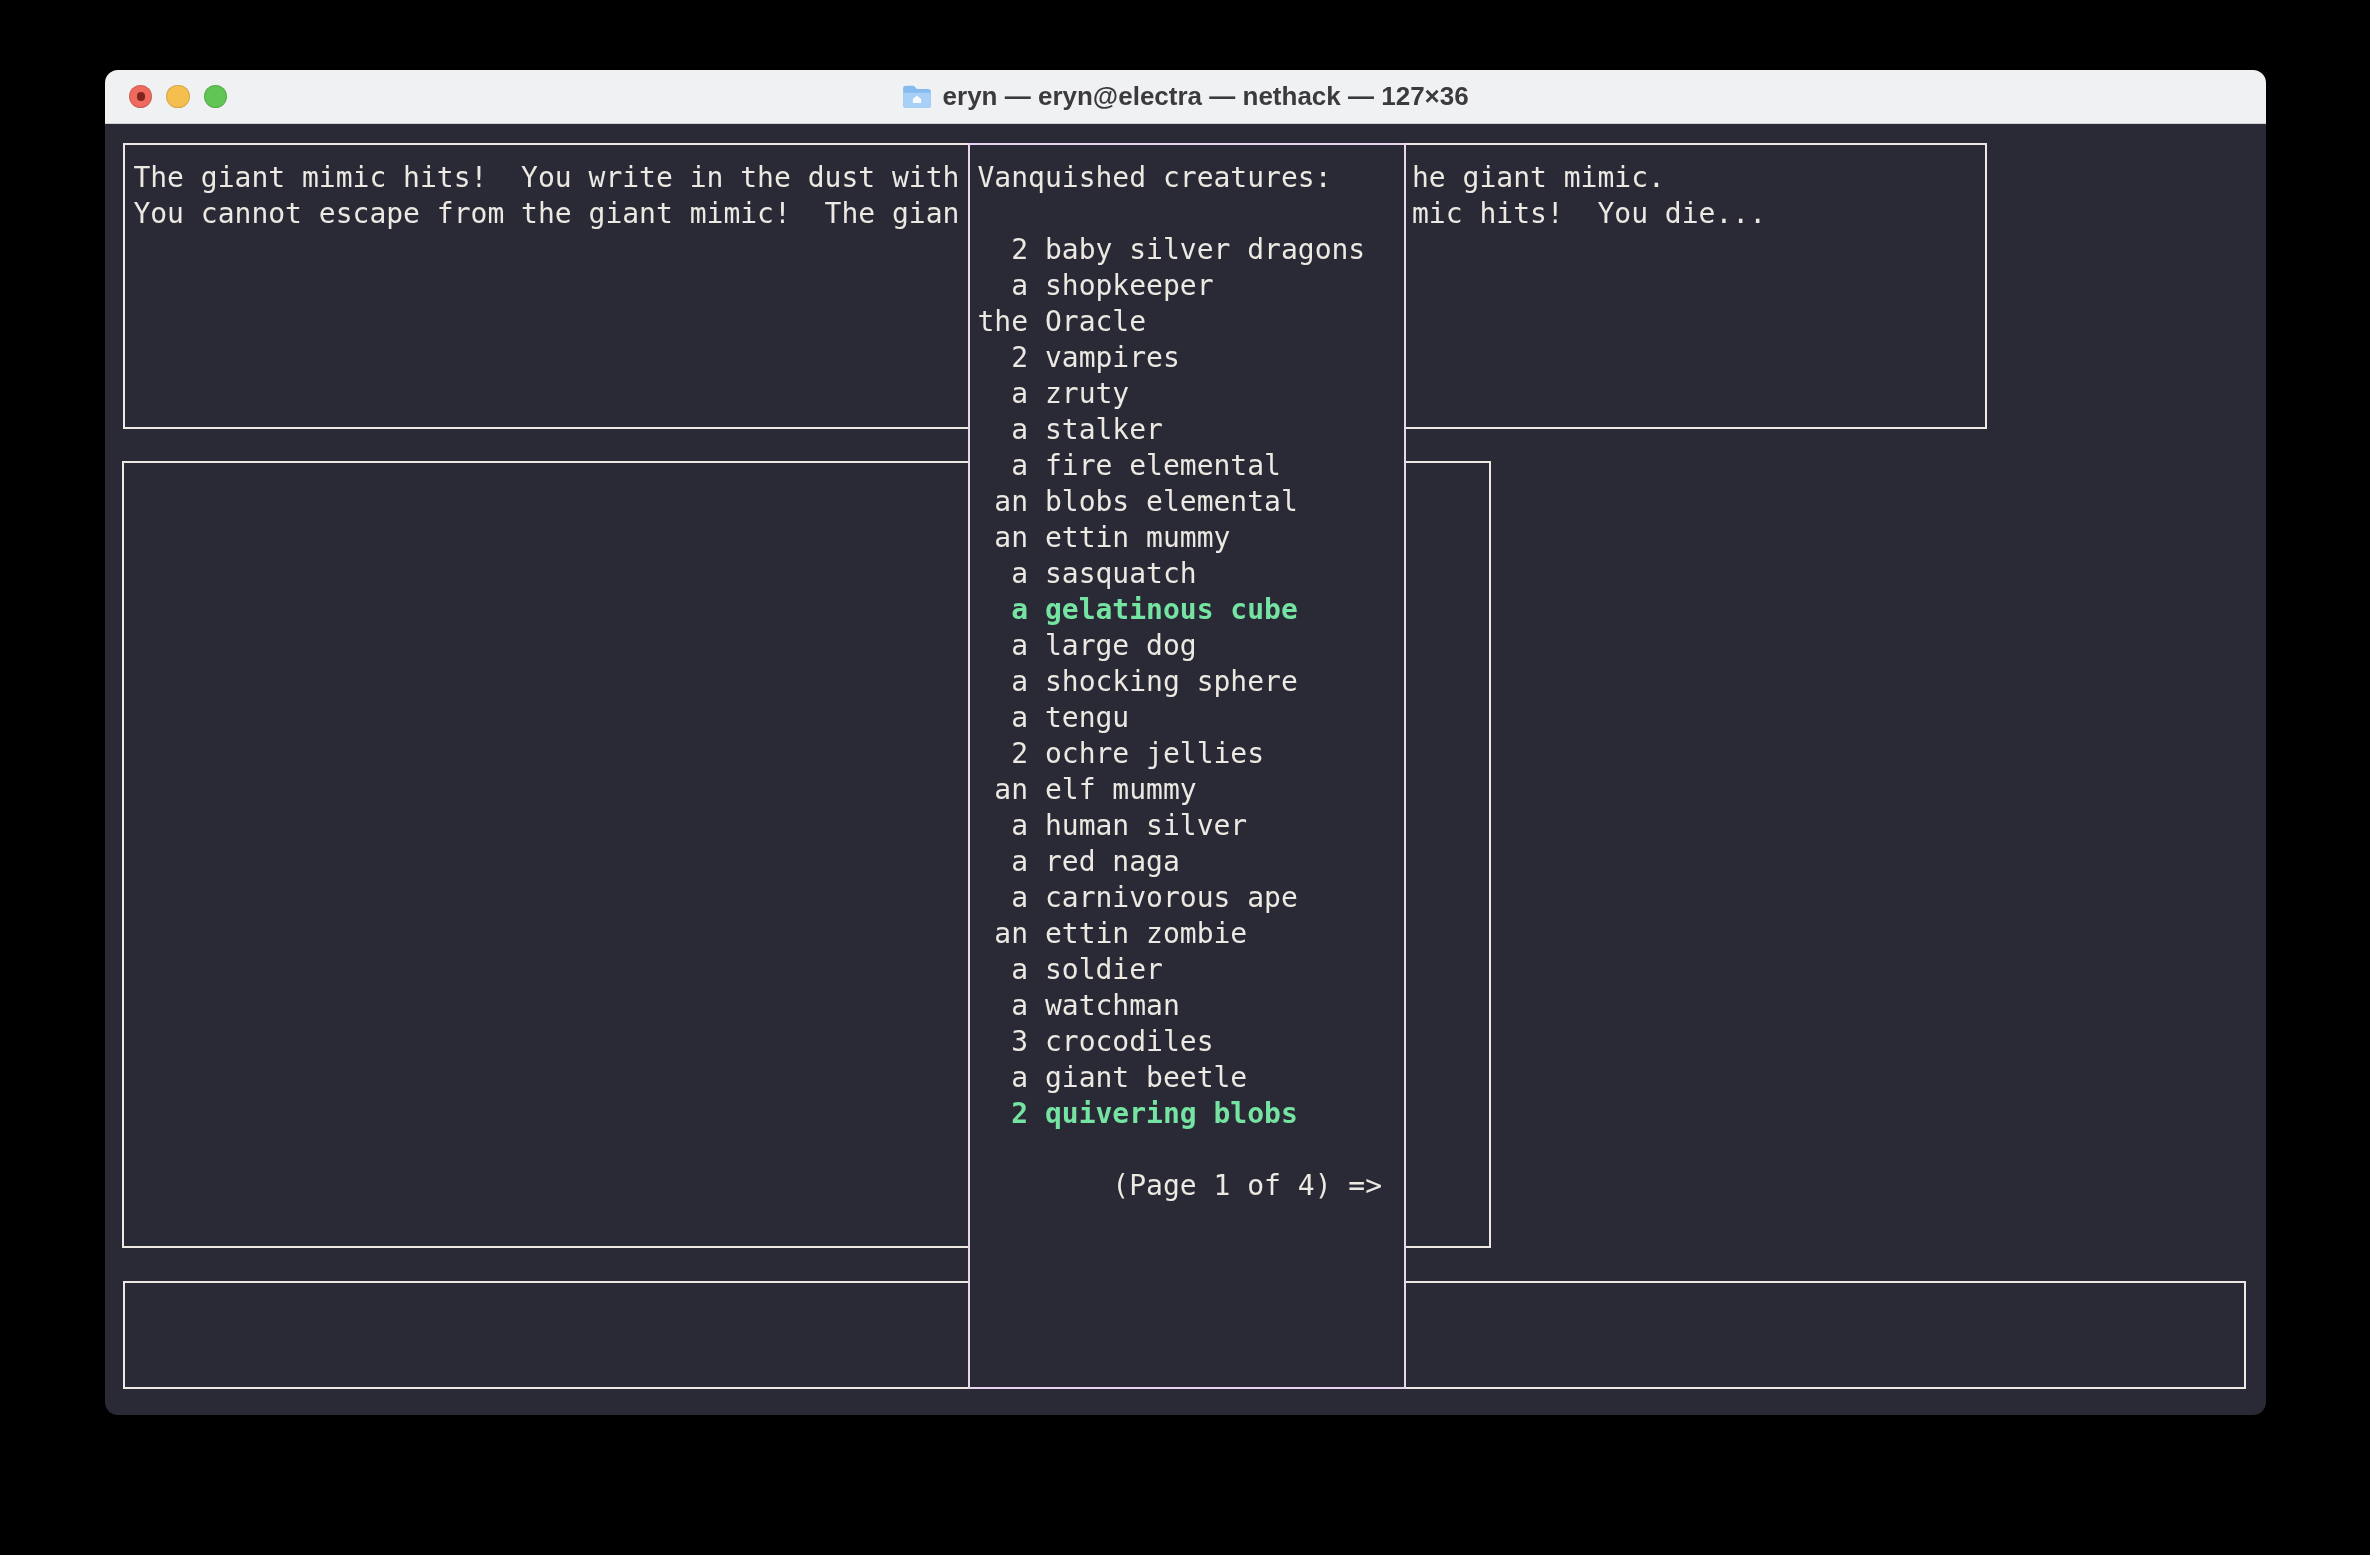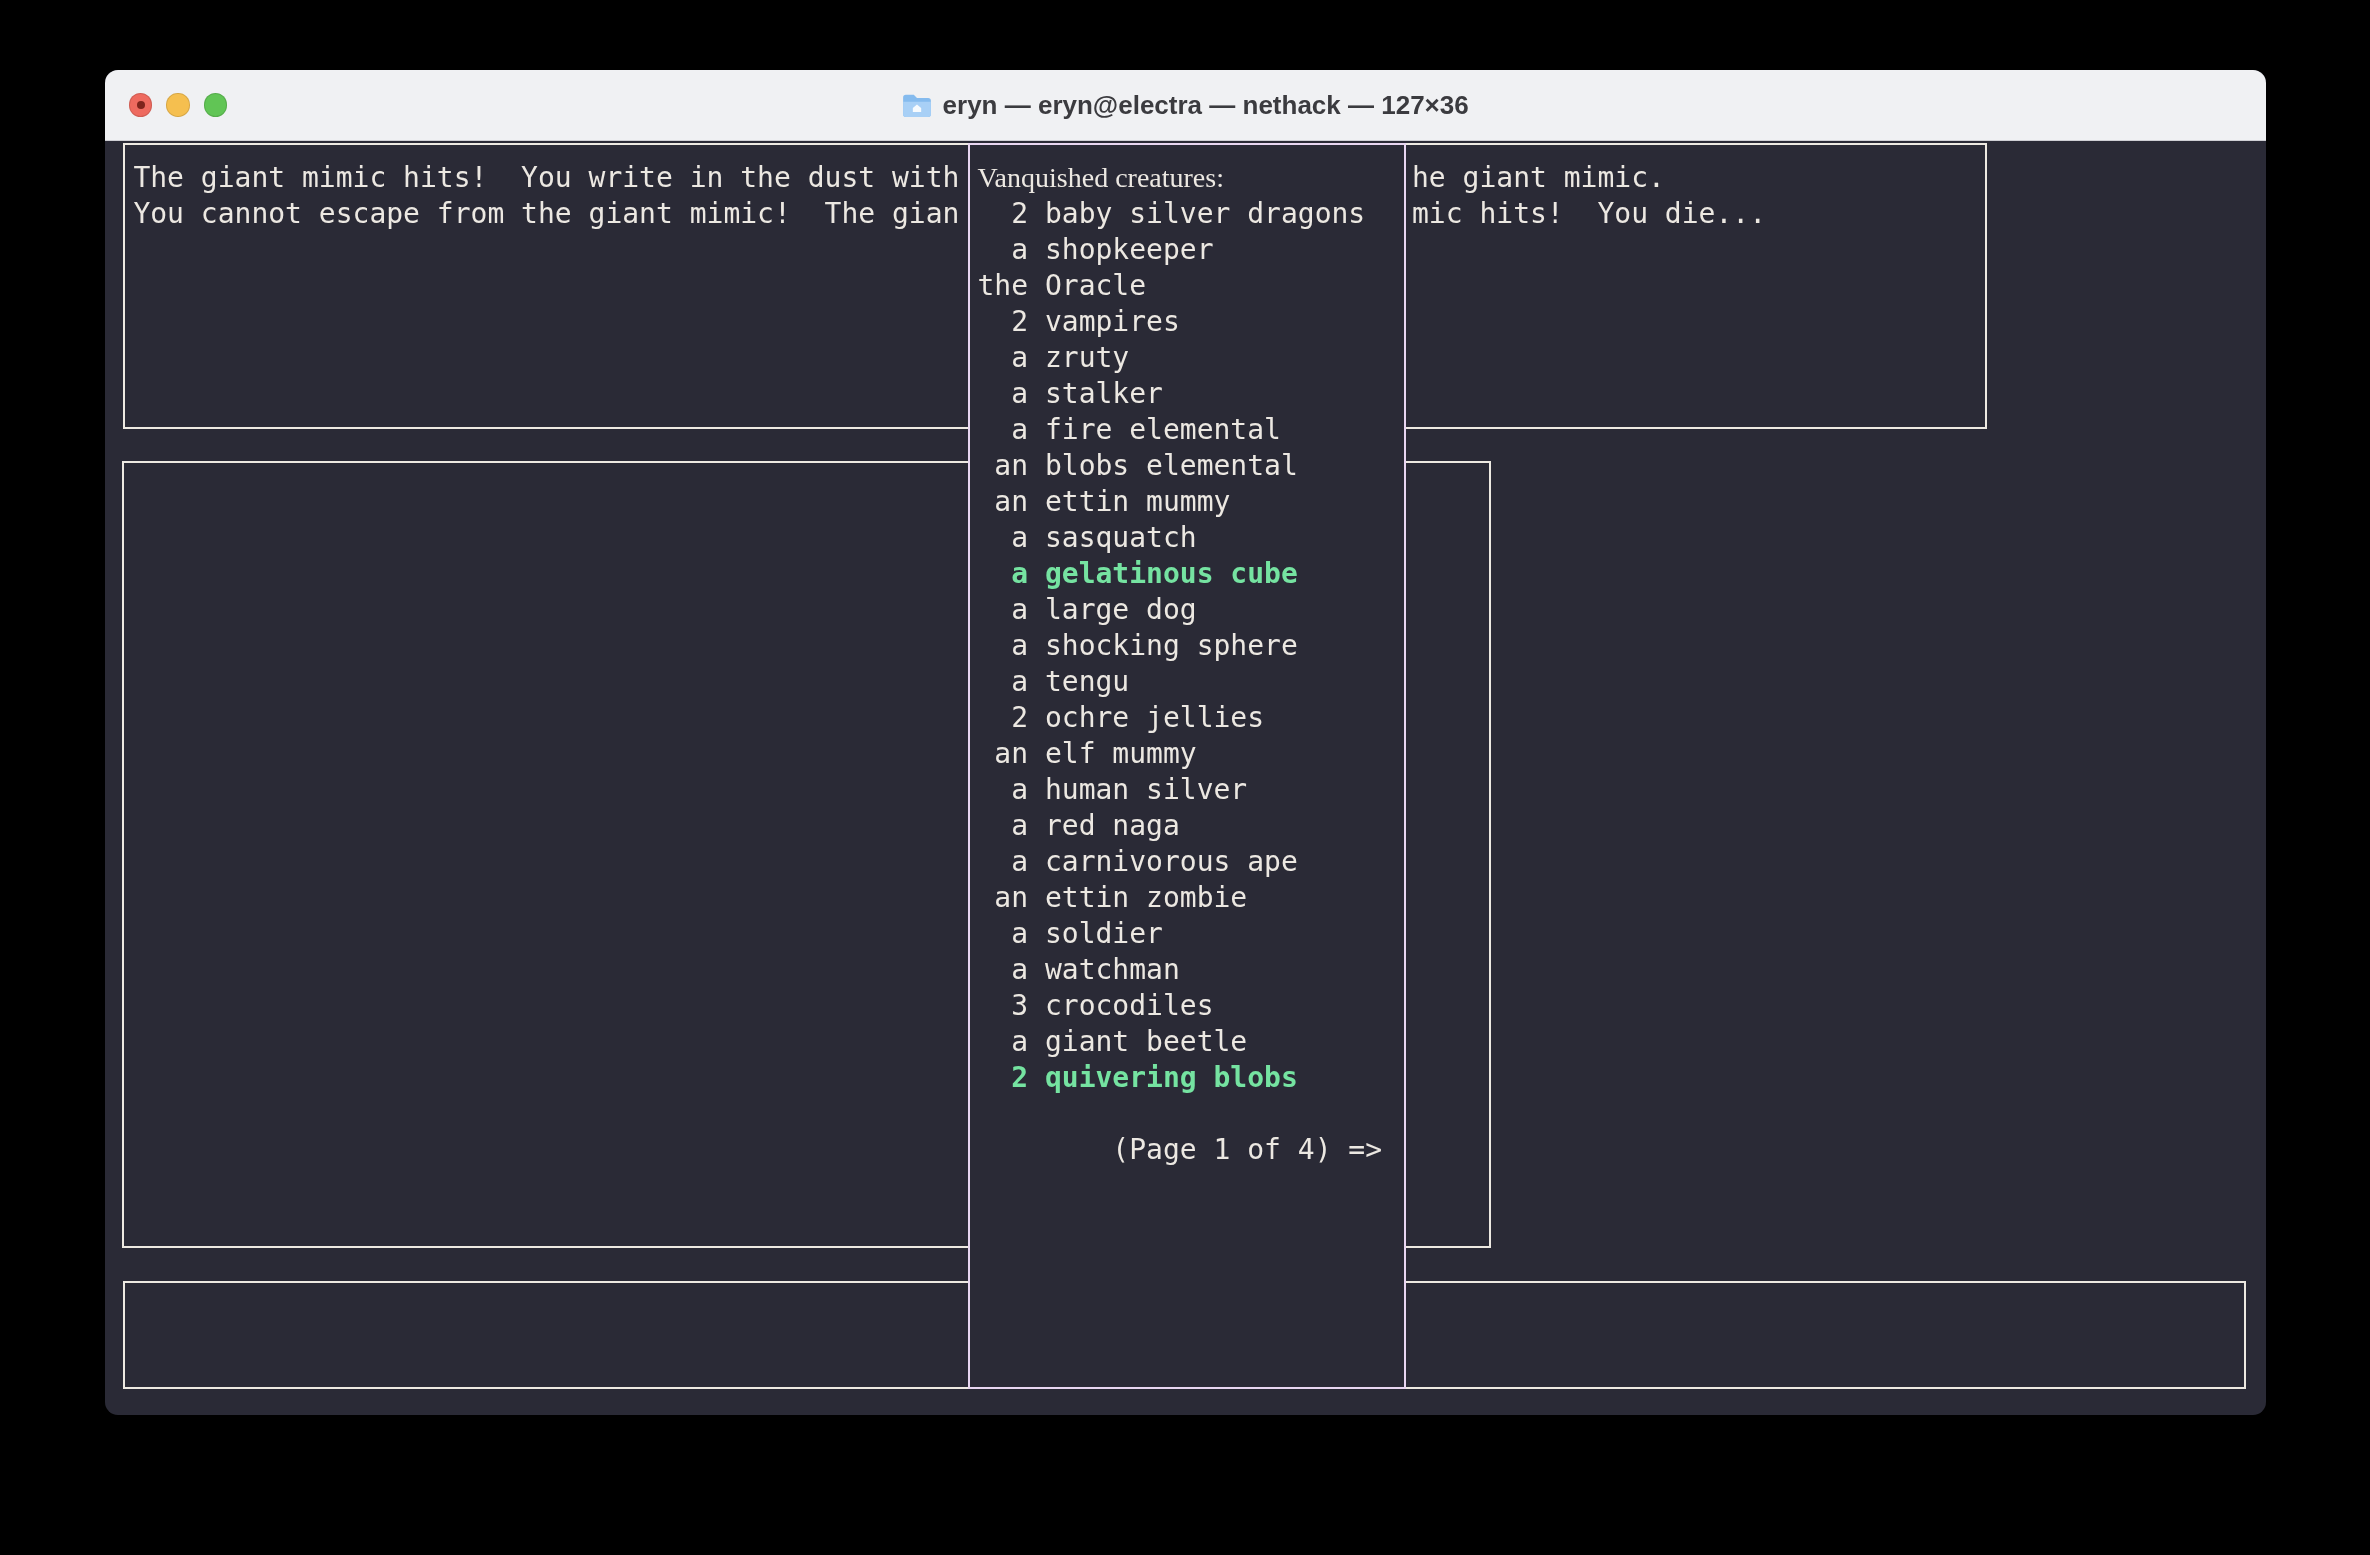--- a/index.html
+++ b/index.html
@@ -14,21 +14,21 @@
   *{margin:0;padding:0;box-sizing:border-box;}
   html,body{width:2370px;height:1555px;}
   body{background:#000;overflow:hidden;position:relative;
        font-family:"DejaVu Sans Mono","Liberation Mono",monospace;}
 
   .window{position:absolute;left:105px;top:70px;width:2161px;height:1345px;
           border-radius:13px;background:var(--terminal-bg);
           box-shadow:0 32px 75px rgba(0,0,0,0.65),0 5.6px 20.6px rgba(0,0,0,0.5);
           overflow:hidden;}
 
-  .titlebar{position:absolute;left:0;top:0;width:100%;height:71px;
+  .titlebar{position:absolute;left:0;top:0;width:100%;height:54px;
             background:var(--titlebar-bg);border-bottom:0.9px solid #cfcfd4;
             display:flex;align-items:center;justify-content:center;text-align:center;}
   .lights{position:absolute;left:24px;top:0;height:100%;
           display:flex;align-items:center;gap:14px;}
   .light{width:23.4px;height:23.4px;border-radius:50%;border:0.9px solid rgba(0,0,0,0.12);
          display:flex;align-items:center;justify-content:center;}
   .light.red{background:#ee6a5f;}
   .light.red .dot{width:8.4px;height:8.4px;border-radius:50%;background:#7e241c;}
   .light.yellow{background:#f5bf4f;}
   .light.green{background:#61c555;}
@@ -49,21 +49,21 @@
         font-size:28px;line-height:36px;color:var(--text-white);}
   .tseg.left{left:8.4px;}
   .tseg.right{left:1287px;}
 
   .menu{position:absolute;left:863px;top:19px;width:438px;height:1246px;
         border:2.8px solid var(--menu-border);background:var(--terminal-bg);
         padding:15px 0 0 7.5px;overflow:hidden;z-index:5;}
   .mline{white-space:pre;height:36px;line-height:36px;font-size:28px;
          color:var(--text-white);}
   .mline.hl{color:var(--highlight-green);font-weight:bold;}
-  .menu-title{font-family:Liberation Serif, serif;}
+  .menu-title{margin-bottom:36px;}
   .menu-footer{margin-top:36px;}
 </style>
 </head>
 <body>
 
 <div class="window">
 
   <div class="titlebar">
     <div class="lights">
       <div class="light red">

